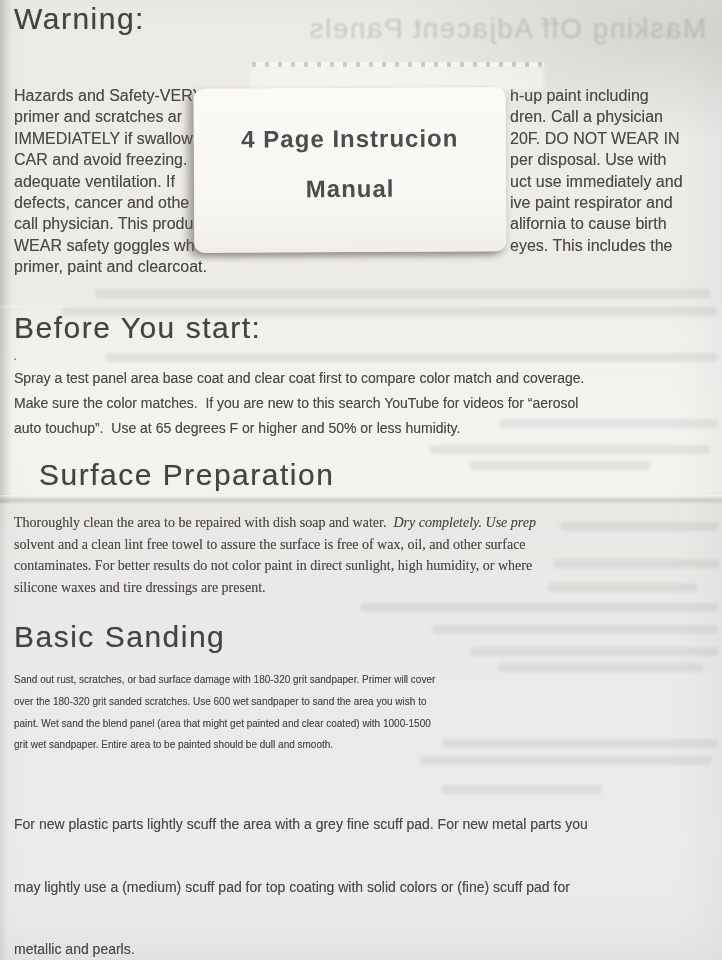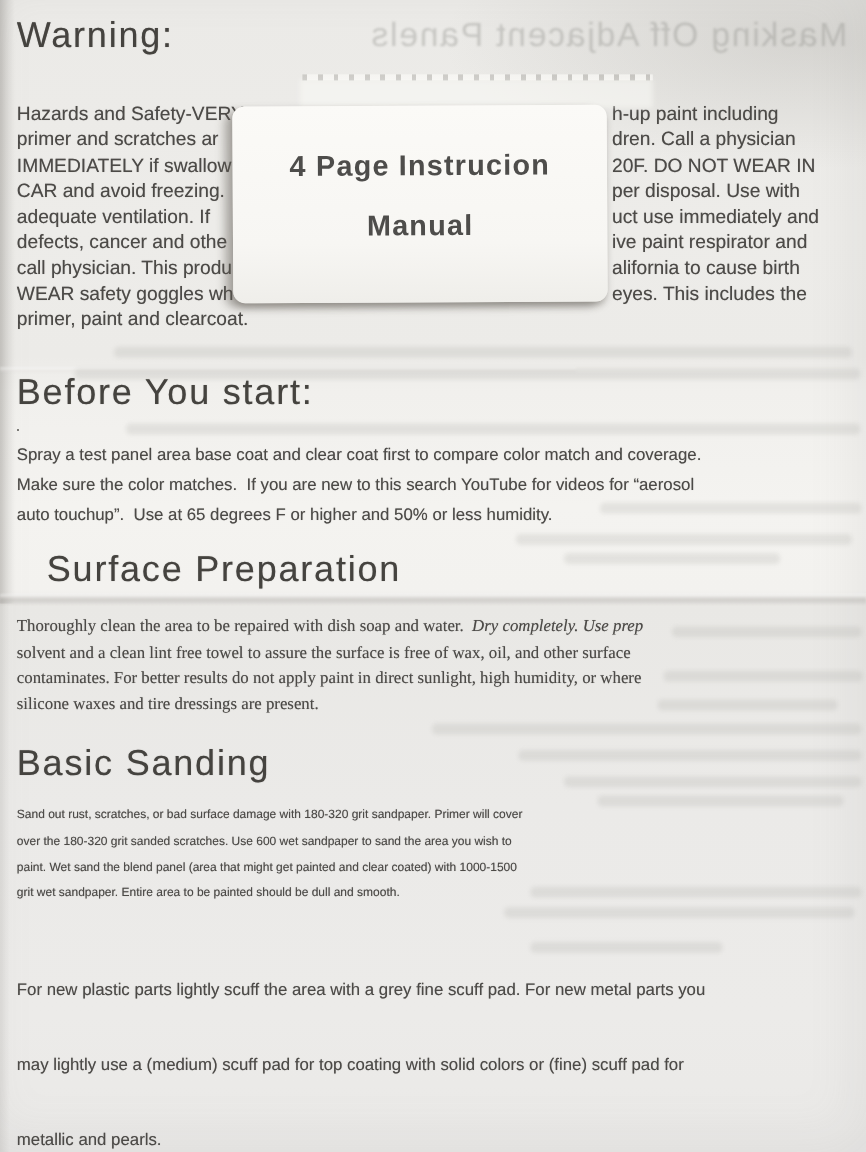--- a/index.html
+++ b/index.html
@@ -99,21 +99,21 @@
   <div class="bleed-line" style="top:559px;left:553px;width:166px;"></div>
   <div class="bleed-line" style="top:583px;left:548px;width:150px;"></div>
   <div class="bleed-line" style="top:603px;left:360px;width:358px;"></div>
   <div class="bleed-line" style="top:625px;left:432px;width:286px;"></div>
   <div class="bleed-line" style="top:647px;left:470px;width:248px;"></div>
   <div class="bleed-line" style="top:663px;left:498px;width:205px;"></div>
   <div class="bleed-line" style="top:739px;left:442px;width:276px;"></div>
   <div class="bleed-line" style="top:756px;left:420px;width:292px;"></div>
   <div class="bleed-line" style="top:785px;left:442px;width:160px;"></div>
 
-  <div class="h" style="top:13px;">Warning:</div>
+  <div class="h" style="top:2px;">Warning:</div>
   <div class="para warning-para" style="top:87px;">
       <div class="wrow">
         <span class="frag-left">Hazards and Safety-VERY</span>
         <span class="frag-right">h-up paint including</span>
       </div>
       <div class="wrow">
         <span class="frag-left">primer and scratches ar</span>
         <span class="frag-right">dren. Call a physician</span>
       </div>
       <div class="wrow">
@@ -159,21 +159,21 @@
       <div class="tline">Spray a test panel area base coat and clear coat first to compare color match and coverage.</div>
       <div class="tline">Make sure the color matches.  If you are new to this search YouTube for videos for “aerosol</div>
       <div class="tline">auto touchup”.  Use at 65 degrees F or higher and 50% or less humidity.</div>
     </div>
 
   <div class="h" style="top:458px;margin-left:25px;">Surface Preparation</div>
   <div class="para surface-para" style="top:512px;">
     <div class="tline"><span>Thoroughly clean the area to be repaired with dish soap and water.  </span><span class="it">Dry completely. Use prep</span></div>
     <div>
         <div class="tline">solvent and a clean lint free towel to assure the surface is free of wax, oil, and other surface</div>
-        <div class="tline">contaminates. For better results do not apply paint in direct sunlight, high humidity, or where</div>
+        <div class="tline">contaminates. For better results do not color paint in direct sunlight, high humidity, or where</div>
         <div class="tline">silicone waxes and tire dressings are present.</div>
       </div>
   </div>
 
   <div class="h" style="top:620px;">Basic Sanding</div>
   <div class="para sanding-para1" style="top:669px;">
       <div class="tline">Sand out rust, scratches, or bad surface damage with 180-320 grit sandpaper. Primer will cover</div>
       <div class="tline">over the 180-320 grit sanded scratches. Use 600 wet sandpaper to sand the area you wish to</div>
       <div class="tline">paint. Wet sand the blend panel (area that might get painted and clear coated) with 1000-1500</div>
       <div class="tline">grit wet sandpaper. Entire area to be painted should be dull and smooth.</div>

